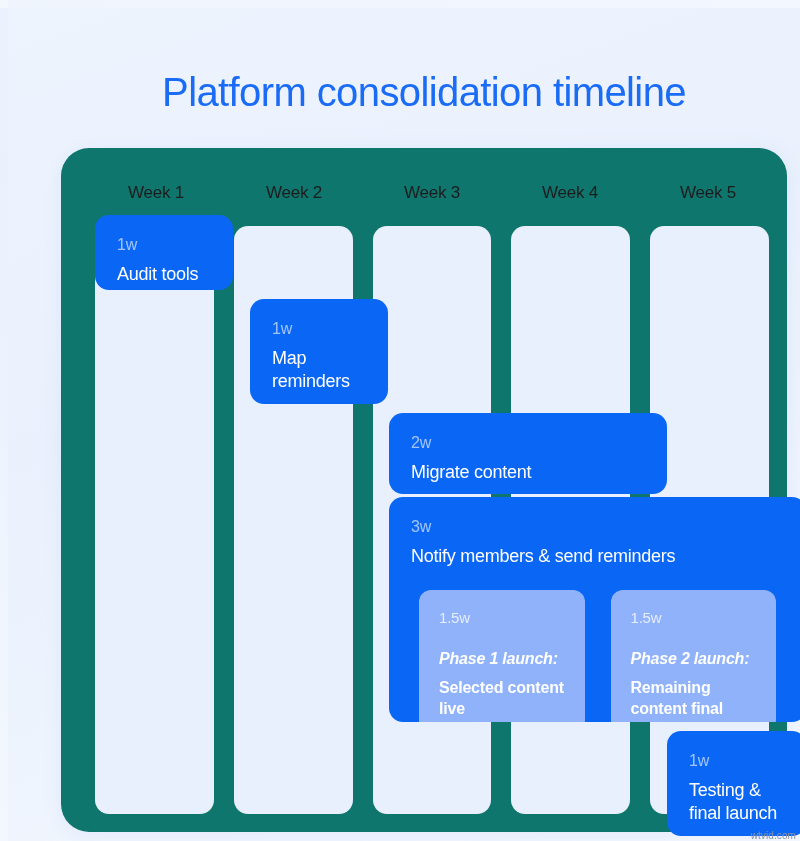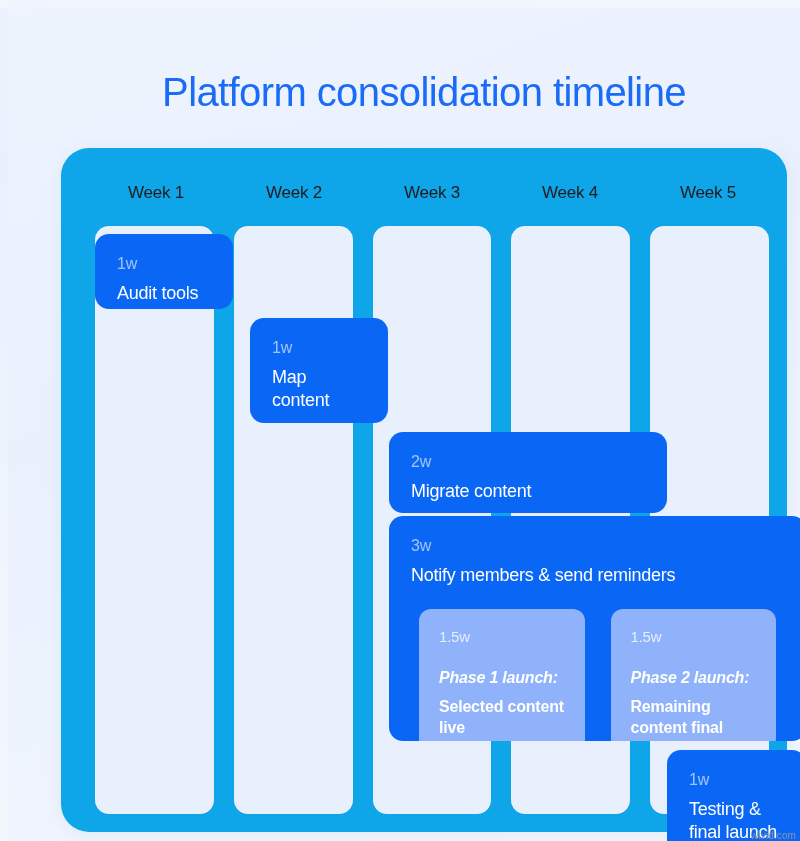--- a/index.html
+++ b/index.html
@@ -31,21 +31,21 @@
     white-space: nowrap;
   }
 
   
   .card {
     position: absolute;
     left: 37px;
     top: 124px;
     width: 726px;
     height: 684px;
-    background: #0ea5e9;
+    background: #0f766e;
     border-radius: 28px;
     box-shadow: 0 2px 18px rgba(120, 160, 230, 0.13);
   }
 
   
   .week-header {
     position: absolute;
     left: 18px;
     top: 14px;
     width: 690px;
@@ -75,21 +75,21 @@
   .col-stripe {
     flex: 1 1 0;
     background: #e9f0fd;
     border-radius: 14px;
   }
 
   
   .bars {
     position: absolute;
     left: 18px;
-    top: 70px;
+    top: 51px;
     width: 690px;
     height: 604px;
   }
 
   
   .bar {
     position: absolute;
     background: #0a66f5;
     border-radius: 14px;
     padding: 11px 14px 13px 14px;
@@ -190,21 +190,21 @@
 
   <div class="bars">
 
     <div class="bar bar-audit">
       <div class="dur">1w</div>
       <div class="name">Audit tools</div>
     </div>
 
     <div class="bar bar-map">
       <div class="dur">1w</div>
-      <div class="name">Map content</div>
+      <div class="name">Map reminders</div>
     </div>
 
     <div class="bar bar-migrate">
       <div class="dur">2w</div>
       <div class="name">Migrate content</div>
     </div>
 
     <div class="bar bar-notify">
       <div class="dur">3w</div>
       <div class="name">Notify members &amp; send reminders</div>

